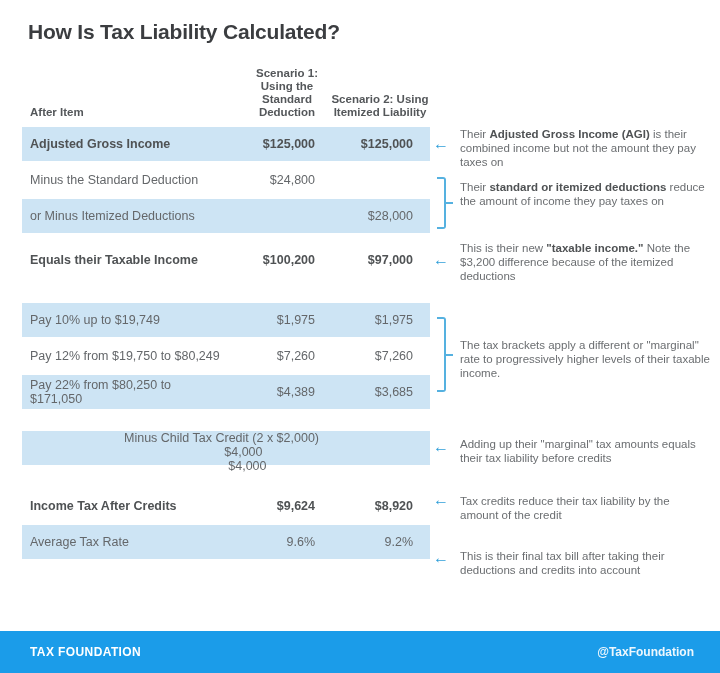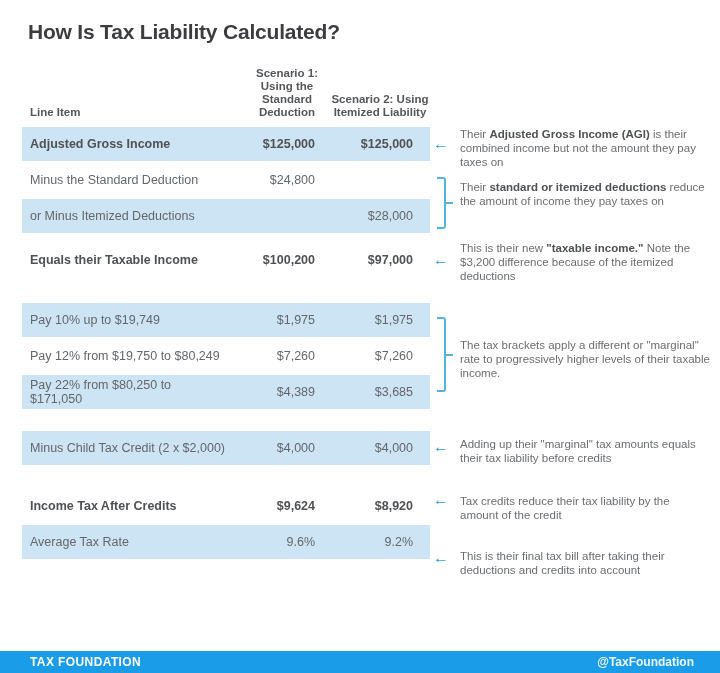--- a/index.html
+++ b/index.html
@@ -20,57 +20,57 @@
        font-size:12.5px;color:#64676a;box-sizing:border-box;}
   .row .lbl{flex:1;padding-left:8px;}
   .row .v1{width:90px;text-align:right;}
   .row .v2{width:98px;text-align:right;}
   .row.blue{background:#cde4f4;}
   .row.bold{font-weight:bold;color:#4f5254;}
   .r1{margin-top:5px;}
   .r4{margin-top:10px;}
   .r5{margin-top:26px;}
   .r8{margin-top:21px;}
-  .r9{margin-top:22px;}
+  .r9{margin-top:22px;flex-direction:column;}
   .r10{margin-top:24px;}
 
   
   .ann{position:absolute;left:460px;width:250px;font-size:11.5px;line-height:14px;color:#6b6e71;}
   .ann b{color:#4f5254;}
   .a1{top:127px;}  .a2{top:180px;}  .a3{top:241px;}  .a4{top:338px;}
   .a5{top:437px;}  .a6{top:494px;}  .a7{top:549px;}
 
   .arrow{position:absolute;left:433px;font-size:16px;line-height:18px;font-weight:bold;color:#2f9fd9;}
   .ar1{top:135px;} .ar3{top:251px;} .ar5{top:438px;} .ar6{top:491px;} .ar7{top:549px;}
 
   .bracket{position:absolute;left:437px;width:9px;box-sizing:border-box;
            border-top:2px solid #55b1e0;border-right:2px solid #55b1e0;border-bottom:2px solid #55b1e0;
            border-radius:0 3px 3px 0;}
   .bracket::after{content:"";position:absolute;right:-9px;top:50%;margin-top:-1px;
                   width:7px;height:2px;background:#55b1e0;}
   .b1{top:177px;height:52px;}
   .b2{top:317px;height:75px;}
 
   
-  .footer{position:absolute;left:0;bottom:0;width:720px;height:22px;background:#1b9ce9;
+  .footer{position:absolute;left:0;bottom:0;width:720px;height:42px;background:#1b9ce9;
           display:flex;justify-content:space-between;align-items:center;
           padding:0 26px 0 30px;box-sizing:border-box;}
   .brand{color:#ffffff;font-size:12px;font-weight:bold;letter-spacing:0.4px;}
   .handle{color:rgba(255,255,255,0.92);font-size:12px;font-weight:bold;}
 </style>
 </head>
 <body>
 
 <div class="page">
 
   <div class="title">How Is Tax Liability Calculated?</div>
 
   <div class="table">
     <div class="thead">
-      <div class="th th-line">Line Item</div>
+      <div class="th th-line">After Item</div>
       <div class="th th-s1">Scenario 1: Using the Standard Deduction</div>
       <div class="th th-s2">Scenario 2: Using Itemized Liability</div>
     </div>
 
     <div class="row blue bold r1">
       <span class="lbl">Adjusted Gross Income</span>
       <span class="v1">$125,000</span>
       <span class="v2">$125,000</span>
     </div>
     <div class="row r2">

